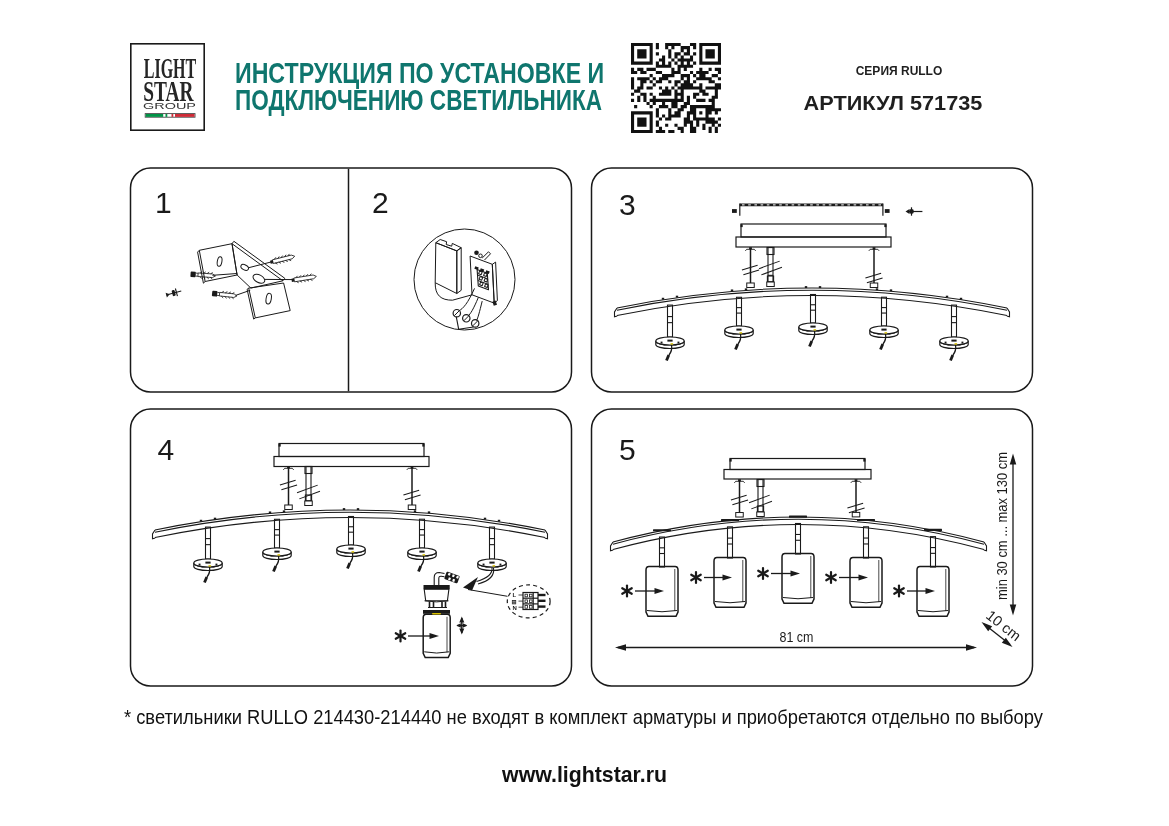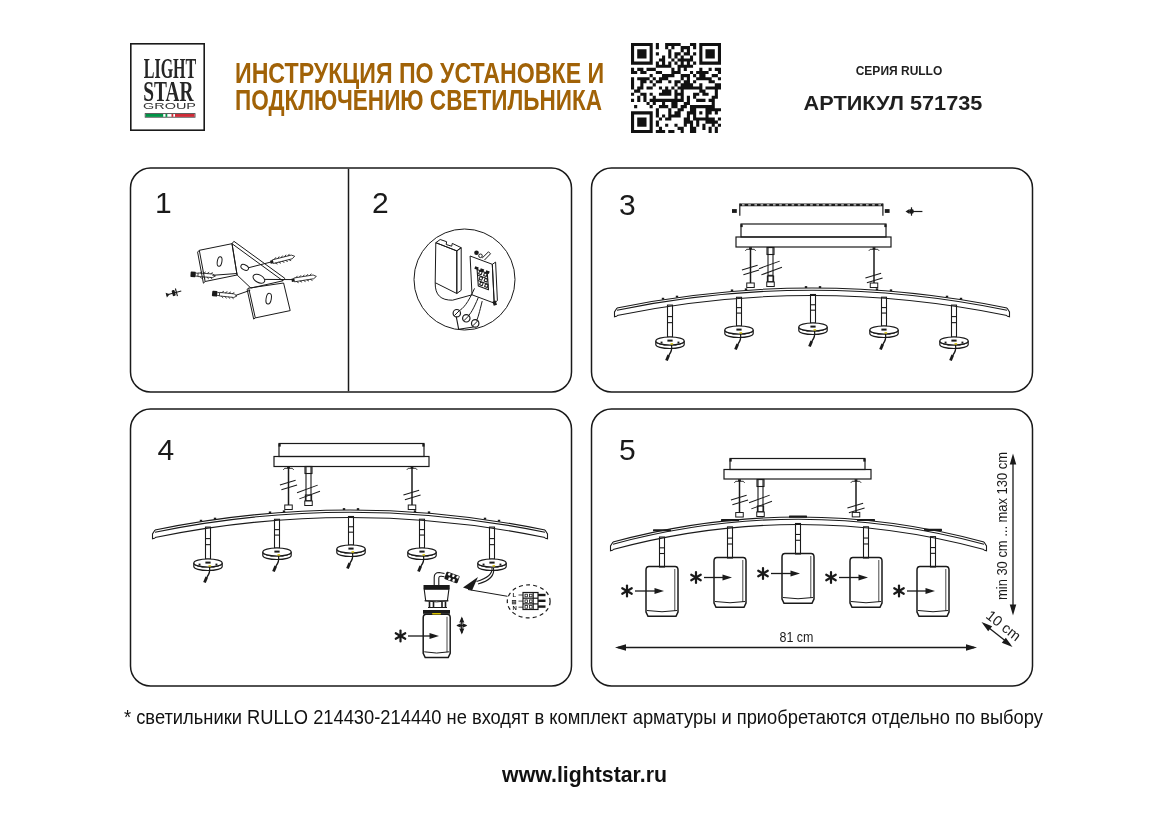--- a/index.html
+++ b/index.html
@@ -1,20 +1,20 @@
 <!DOCTYPE html>
 <html><head>
 <meta charset="utf-8">
 <style>
   html,body{margin:0;padding:0;}
   body{width:1169px;height:826px;background:#fff;position:relative;overflow:hidden;
        font-family:"Liberation Sans",sans-serif;color:#1a1a1a;}
   .abs{position:absolute;}
   #title{left:235px;top:60.3px;font-weight:bold;font-size:29.5px;line-height:26.7px;
-         white-space:nowrap;color:#a16207;}
+         white-space:nowrap;color:#0f766e;}
   #title div{transform-origin:0 50%;}
   #qr{left:631px;top:43px;}
   #ser{left:724px;top:62.7px;width:350px;text-align:center;font-weight:bold;
        font-size:12px;line-height:17.3px;color:#1f1f1f;}
   #art{left:718px;top:92.2px;width:350px;text-align:center;font-weight:bold;
        font-size:21px;line-height:21px;color:#1f1f1f;transform:scaleX(1.033);}
   #note{left:124px;top:706.3px;font-size:21px;line-height:21px;color:#111;
         white-space:nowrap;transform:scaleX(0.872);transform-origin:0 0;}
   #site{left:0;top:765px;width:1169px;text-align:center;font-size:21.3px;
         line-height:21.3px;font-weight:bold;color:#111;}

